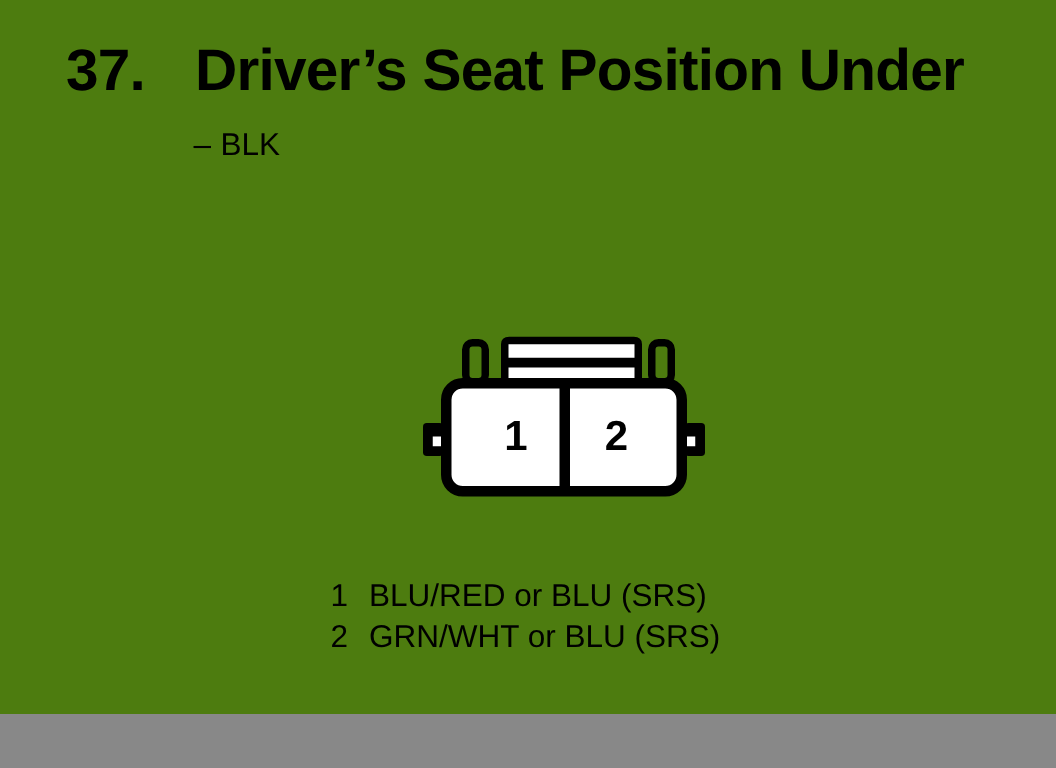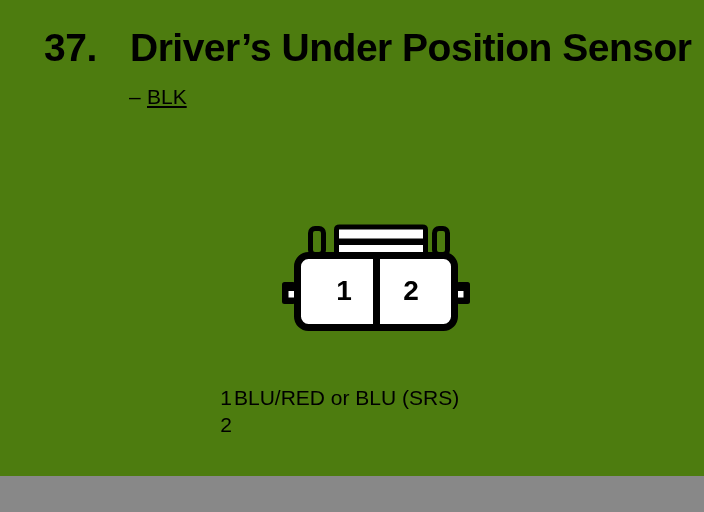--- a/index.html
+++ b/index.html
@@ -9,38 +9,38 @@
     background:#4d7c0f;
     font-family:"Liberation Sans", sans-serif;
     color:#000;
     overflow:hidden;
   }
   .heading{position:absolute;left:0;top:28px;width:704px;line-height:39px;
     font-weight:bold;font-size:39px;letter-spacing:-0.5px;}
   .heading .num{position:absolute;left:44px;top:0;}
   .heading .title{position:absolute;left:130px;top:0;white-space:nowrap;}
   .details{position:absolute;left:129px;top:83px;margin:0;padding:0;list-style:none;
-    font-size:21px;line-height:28px;text-decoration:underline;}
+    font-size:21px;line-height:28px;}
   .details li{white-space:nowrap;}
   .details .dash{display:inline-block;width:18px;}
   .connector-wrap{position:absolute;left:278px;top:216px;width:196px;height:120px;}
   .pinout{position:absolute;left:196px;top:384px;font-size:21px;line-height:27px;}
   .pinout .row{display:flex;white-space:nowrap;}
   .pinout .pin{display:inline-block;width:36px;text-align:right;}
-  .pinout .wire{margin-left:2px;}
+  .pinout .wire{margin-left:14px;}
   svg text{font-family:"Liberation Sans", sans-serif;}
 </style>
 </head>
 <body>
 
 <div class="page">
 
   <div class="heading">
     <span class="num">37.</span>
-    <span class="title">Driver’s Under Position Sensor</span>
+    <span class="title">Driver’s Seat Position Under</span>
   </div>
 
   <ul class="details">
     <li>
       <span class="dash">–</span><span>BLK</span>
     </li>
   </ul>
 
   <div class="connector-wrap">
     <svg width="196" height="120" viewBox="0 0 196 120" xmlns="http://www.w3.org/2000/svg">
@@ -70,16 +70,17 @@
     </svg>
   </div>
 
   <div class="pinout">
     <div class="row">
       <span class="pin">1</span>
       <span class="wire">BLU/RED or BLU (SRS)</span>
     </div>
     <div class="row">
       <span class="pin">2</span>
+      <span class="wire">GRN/WHT or BLU (SRS)</span>
     </div>
   </div>
 
 </div>
 
 </body></html>

